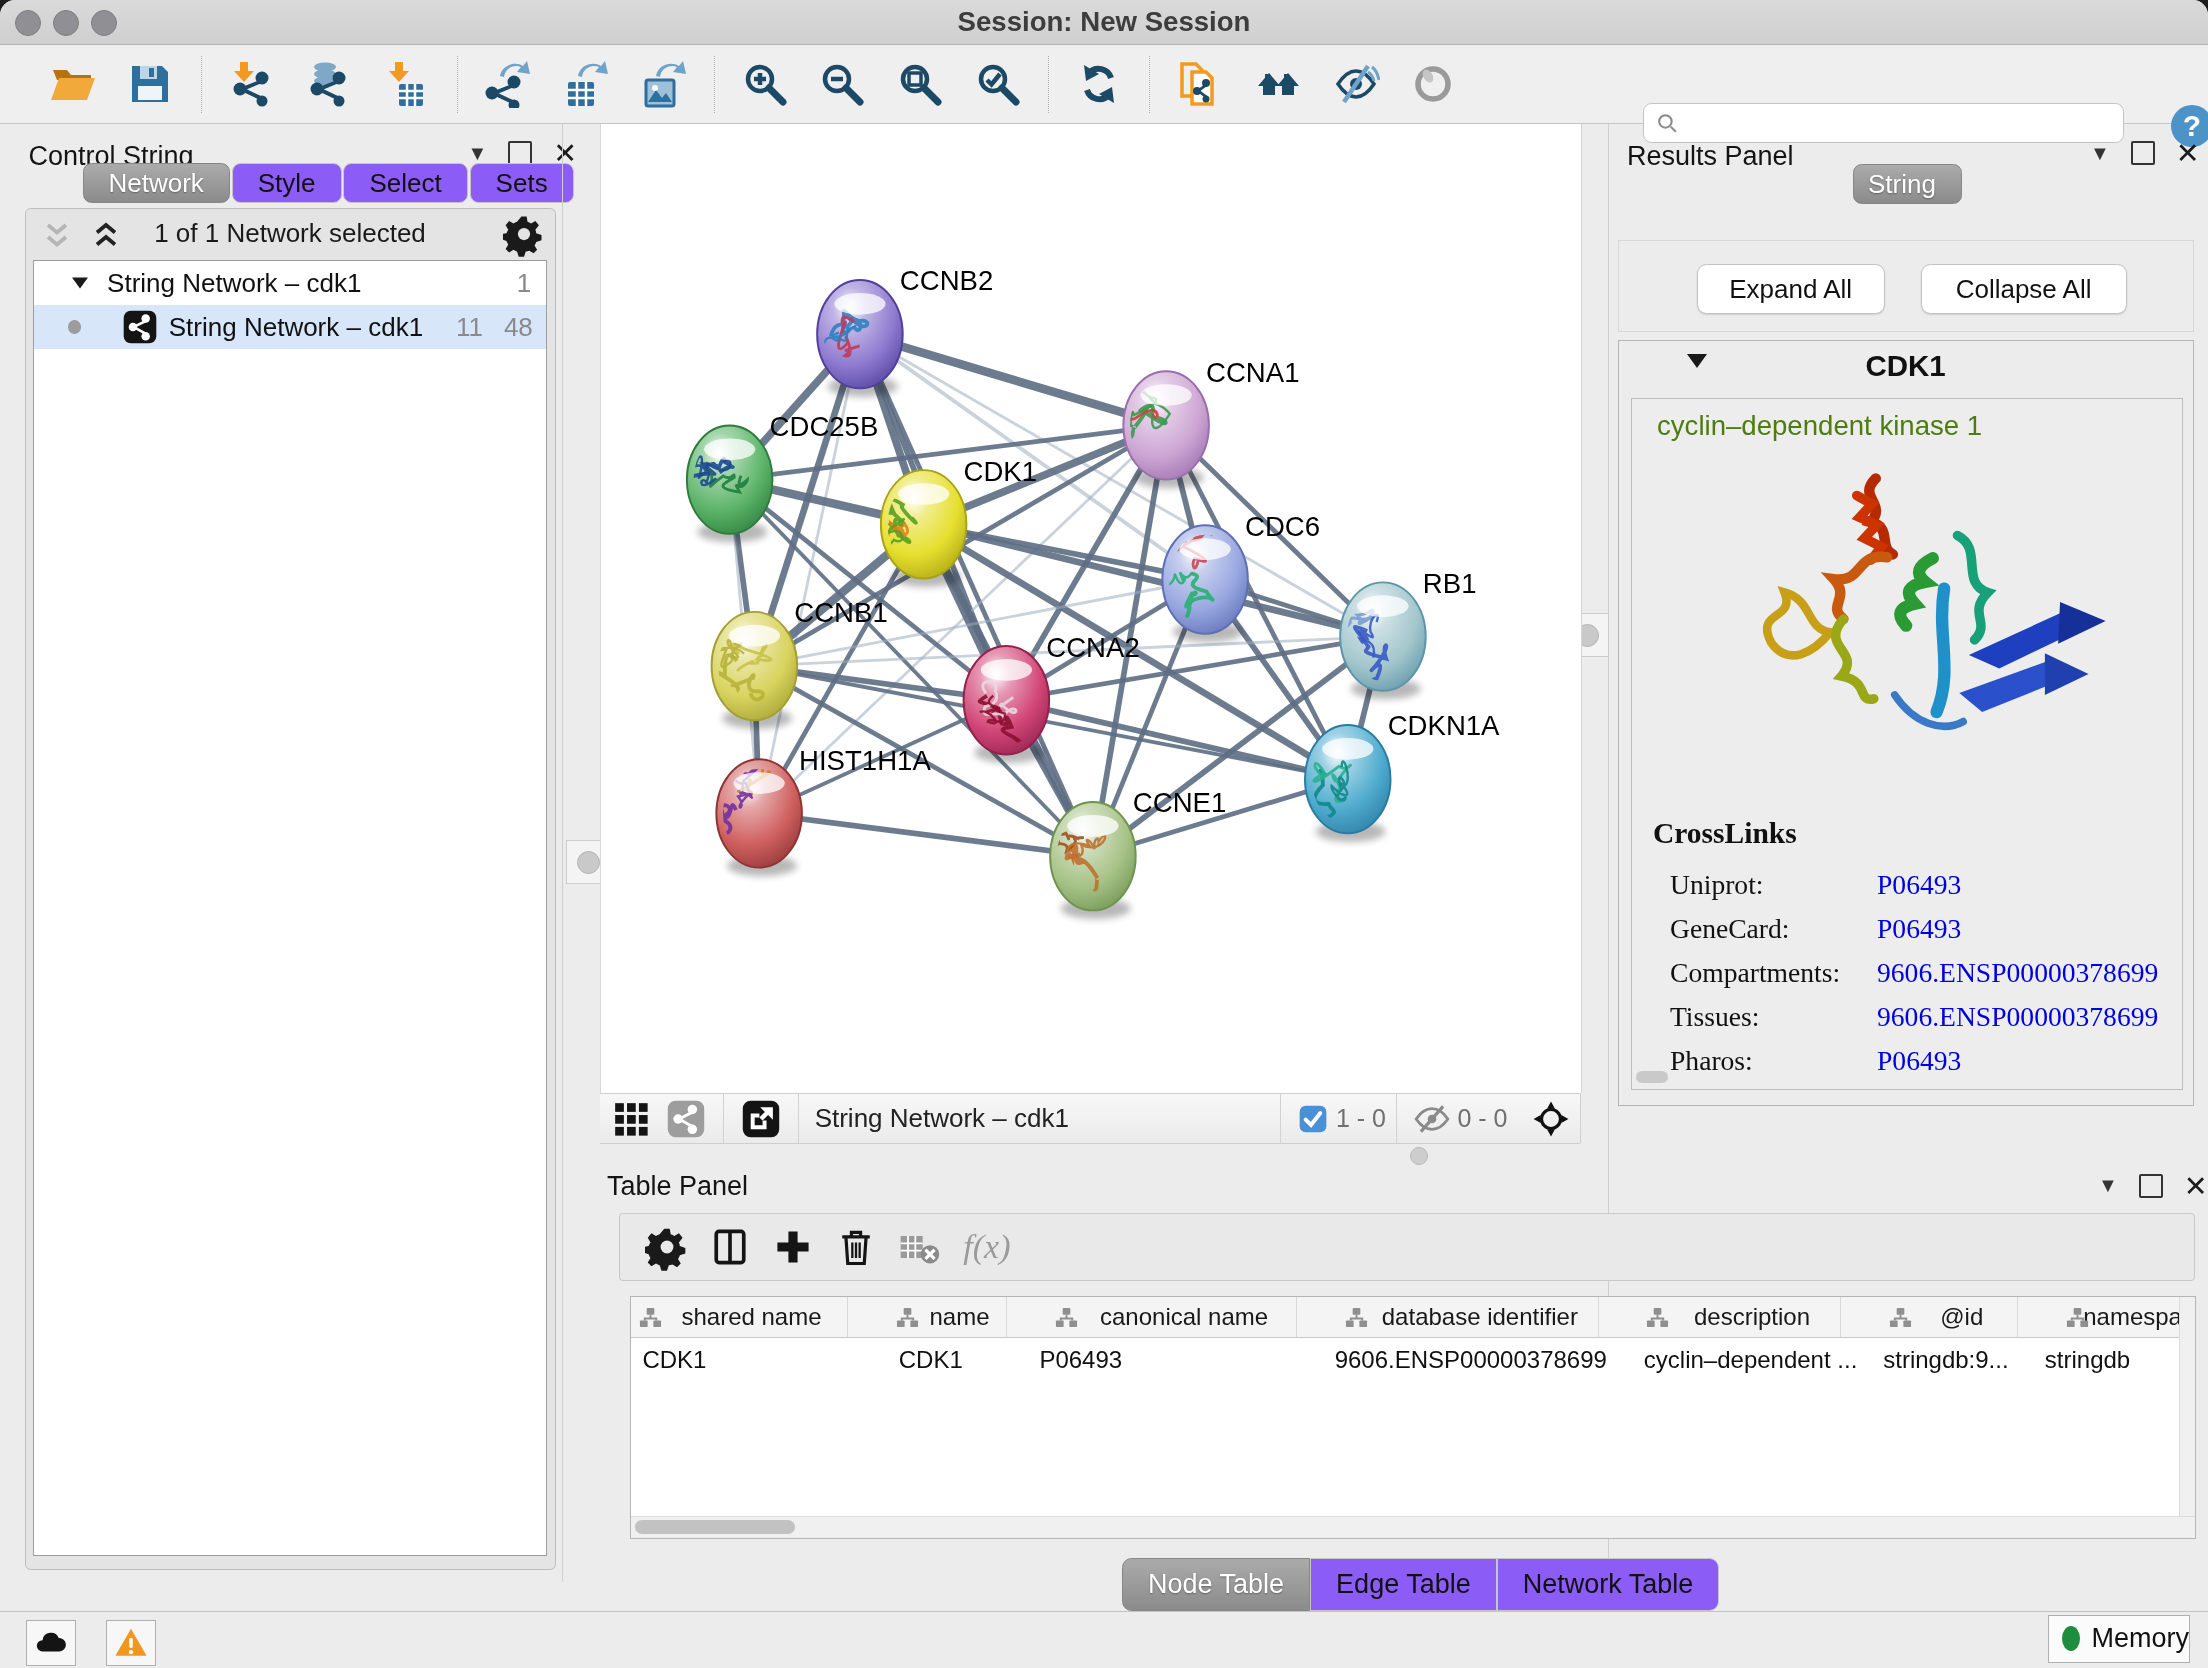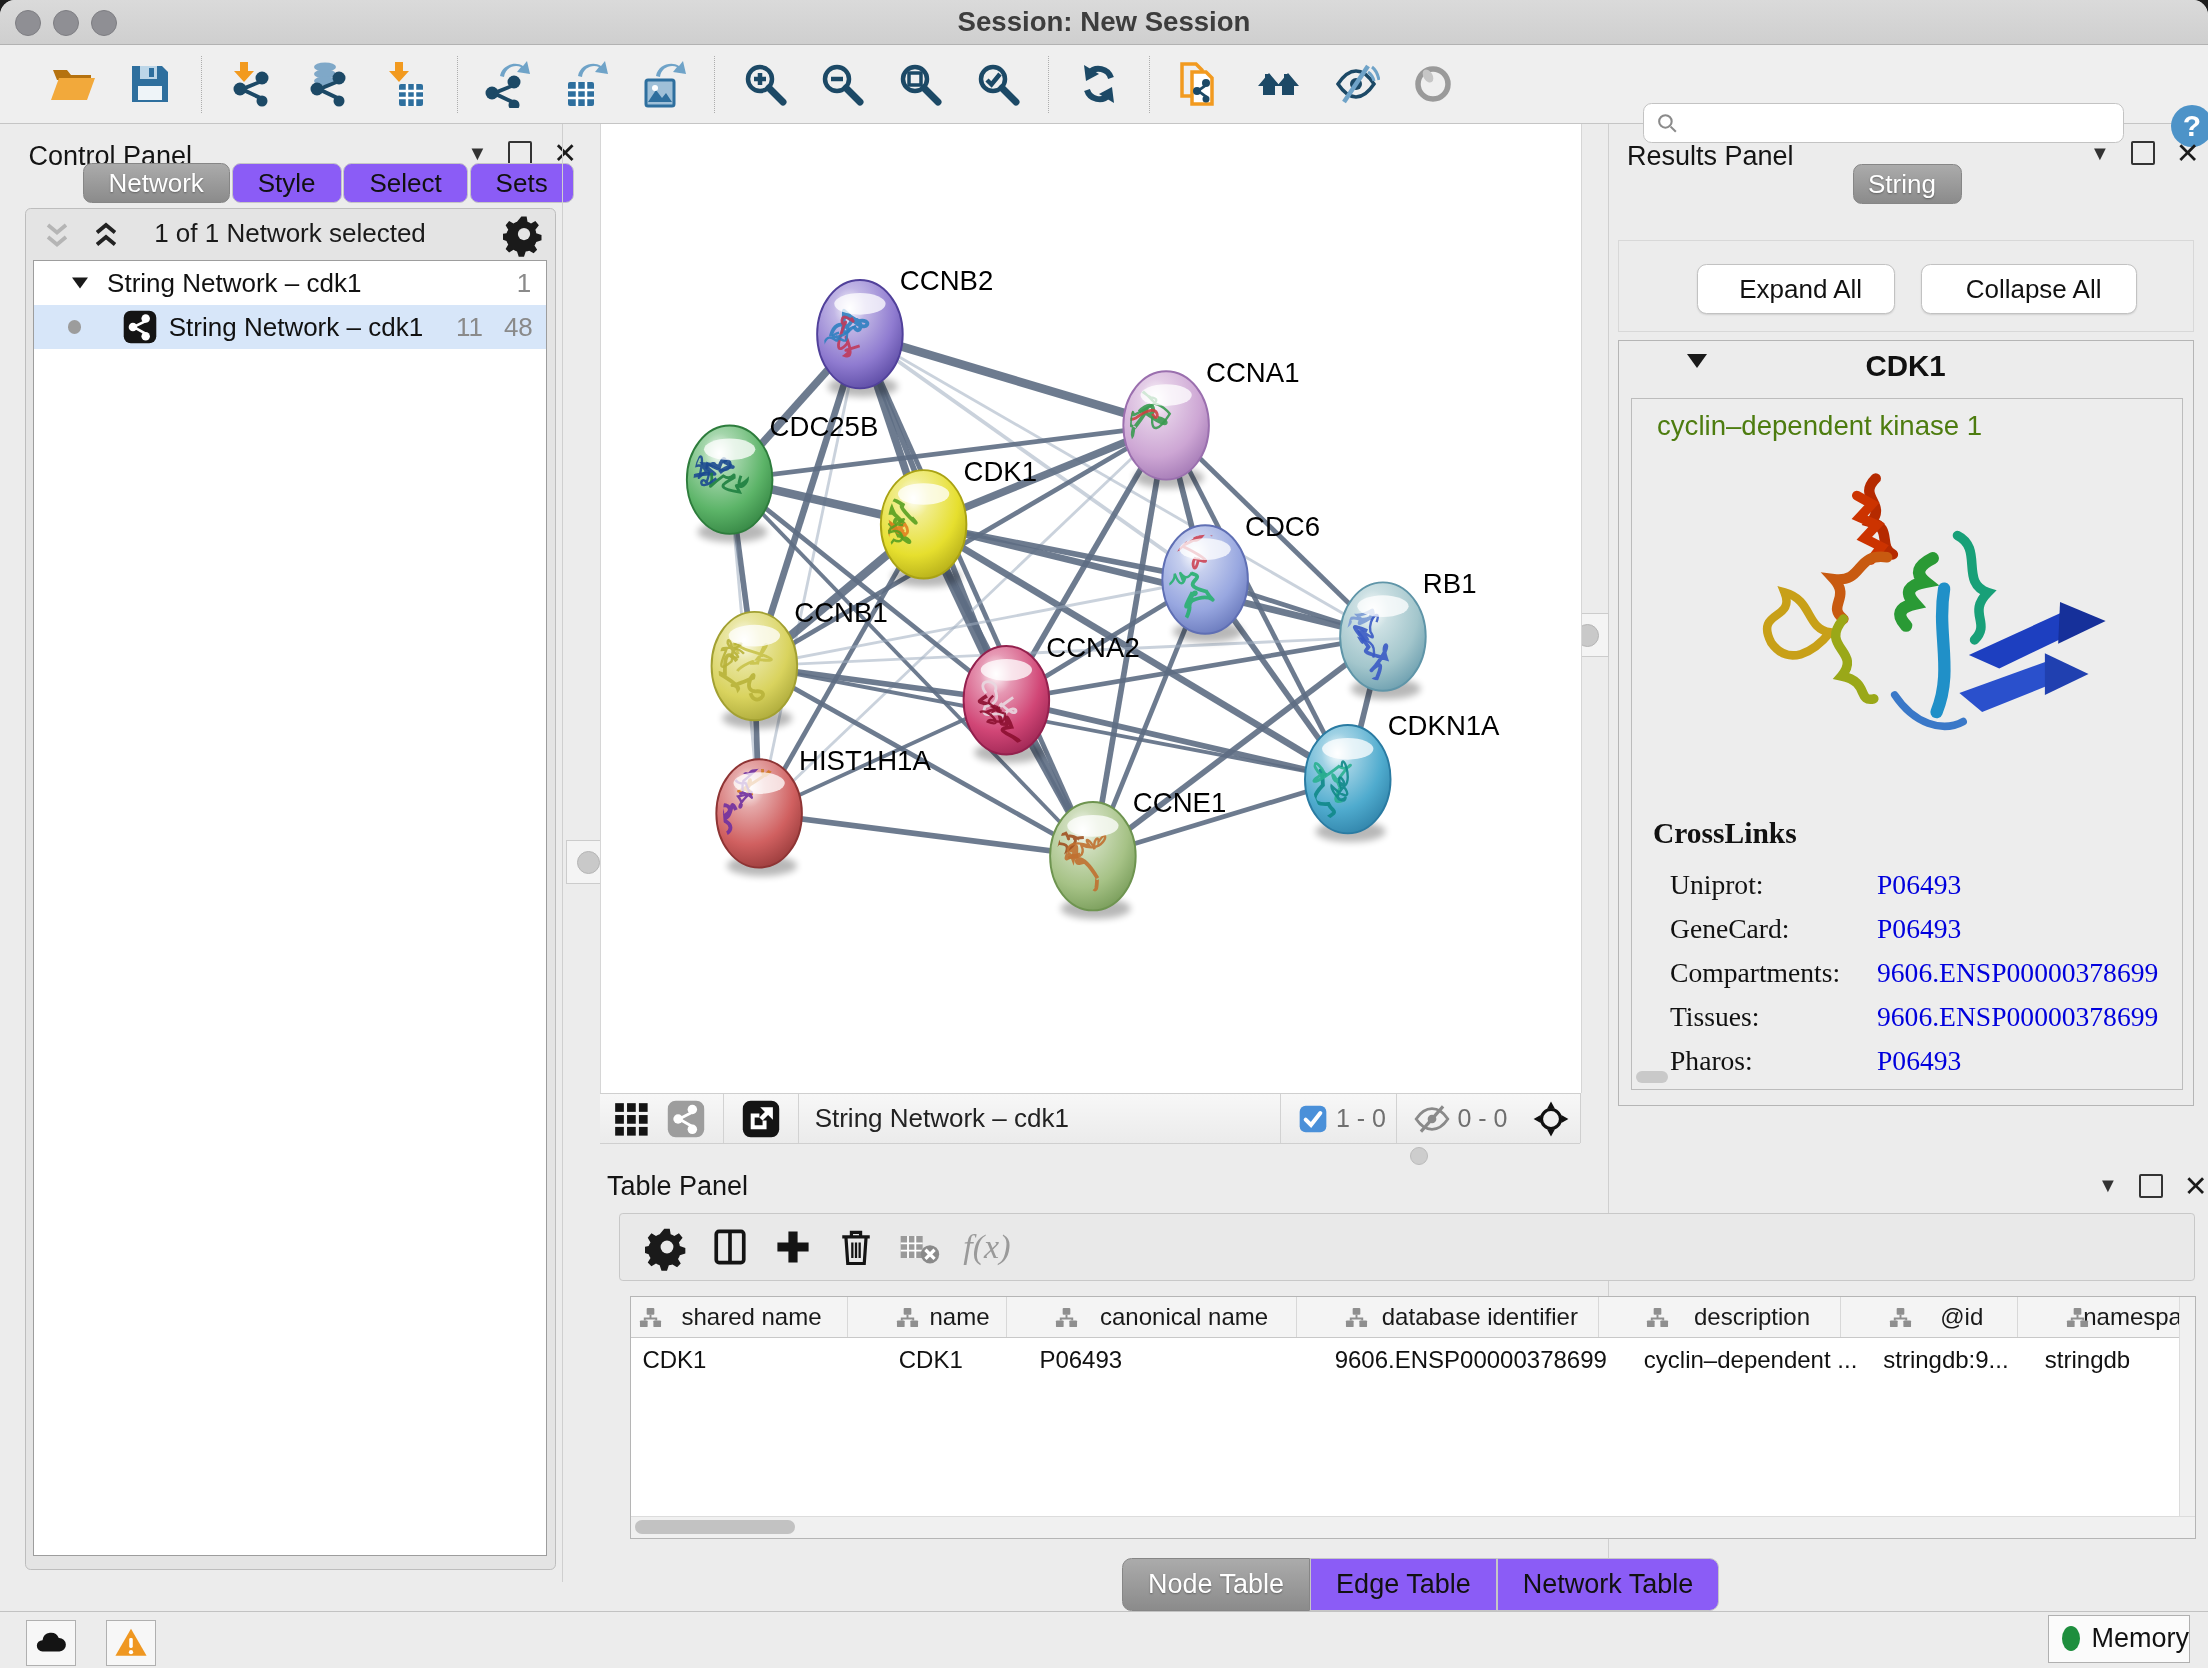--- a/index.html
+++ b/index.html
@@ -60,21 +60,21 @@
   .nsb-icon{width:42px;height:42px;margin:0 6.7px;display:flex;align-items:center;justify-content:center;cursor:pointer;}
   .nsb-icon svg{width:38px;height:38px;}
   .nsb-sep{height:49px;border-left:1px solid #d2d2d2;margin:0 9.5px;}
   #net-title{font-size:26px;color:#222;margin-left:13.3px;flex:1;}
   
   #results-panel{position:absolute;left:1610px;top:124px;width:590px;height:1458px;}
   #rp-title{position:absolute;left:17px;top:17px;}
   #rp-tab{position:absolute;left:243px;top:40px;border-radius:8.6px;padding-left:14px;}
   #rp-btnbox{position:absolute;left:7.6px;top:116px;width:576px;height:92px;border:1.9px groove #d8d8d8;box-sizing:border-box;}
   .rp-btn{position:absolute;top:23px;height:48px;background:#fff;border:1px solid #c2c2c2;border-radius:9.5px;
-          font-size:26px;display:flex;align-items:center;justify-content:center;cursor:pointer;box-shadow:0 1px 1.9px rgba(0,0,0,.12);padding-left:10px;}
+          font-size:26px;display:flex;align-items:center;justify-content:center;cursor:pointer;box-shadow:0 1px 1.9px rgba(0,0,0,.12);}
   #rp-gene-box{position:absolute;left:7.6px;top:216px;width:576px;height:766px;border:1px solid #b5b5b5;background:#ececec;box-sizing:border-box;}
   #rp-gene-head{position:absolute;left:0;top:0;width:100%;height:49px;display:flex;align-items:center;justify-content:center;}
   #rp-gene-head .sym{font-weight:bold;font-size:29.5px;}
   #rp-gene-head .tri{position:absolute;left:68px;top:13.3px;}
   #rp-inner{position:absolute;left:12.4px;top:57px;width:552px;height:692px;border:1px solid #bcbcbc;background:#ededed;box-sizing:border-box;}
   #rp-desc{position:absolute;left:25px;top:11.4px;font-size:27.6px;color:#4d7c0f;}
   #protein-img{position:absolute;left:82px;top:68px;}
   #crosslinks{position:absolute;left:38px;top:418px;width:495px;font-family:"Liberation Serif","DejaVu Serif",serif;}
   #crosslinks h3{margin:0 0 13.3px -17px;font-size:29.5px;}
   .cl-row{display:flex;height:44px;align-items:center;font-size:27.6px;}
@@ -291,21 +291,21 @@
     </div>
     <div id="help-btn" class="tbicon">
       <svg viewBox="0 0 48 48">
           <circle cx="24" cy="24" r="21" fill="#4d93c8"></circle>
           <text x="24" y="34" text-anchor="middle" font-size="30" font-weight="bold" fill="#fff">?</text>
         </svg>
     </div>
   </div>
 
   <div id="control-panel">
-    <div id="cp-title" class="panel-title">Control Panel</div>
+    <div id="cp-title" class="panel-title">Control String</div>
     <div class="win-ctrls" style="left:458px;top:17px;">
       <span class="wc-collapse">▼</span>
       <span class="wc-float"></span>
       <span class="wc-close">✕</span>
     </div>
     <div id="cp-tabs">
         <div class="tab sel">Network</div>
         <div class="tab">Style</div>
         <div class="tab">Select</div>
         <div class="tab">Sets</div>

